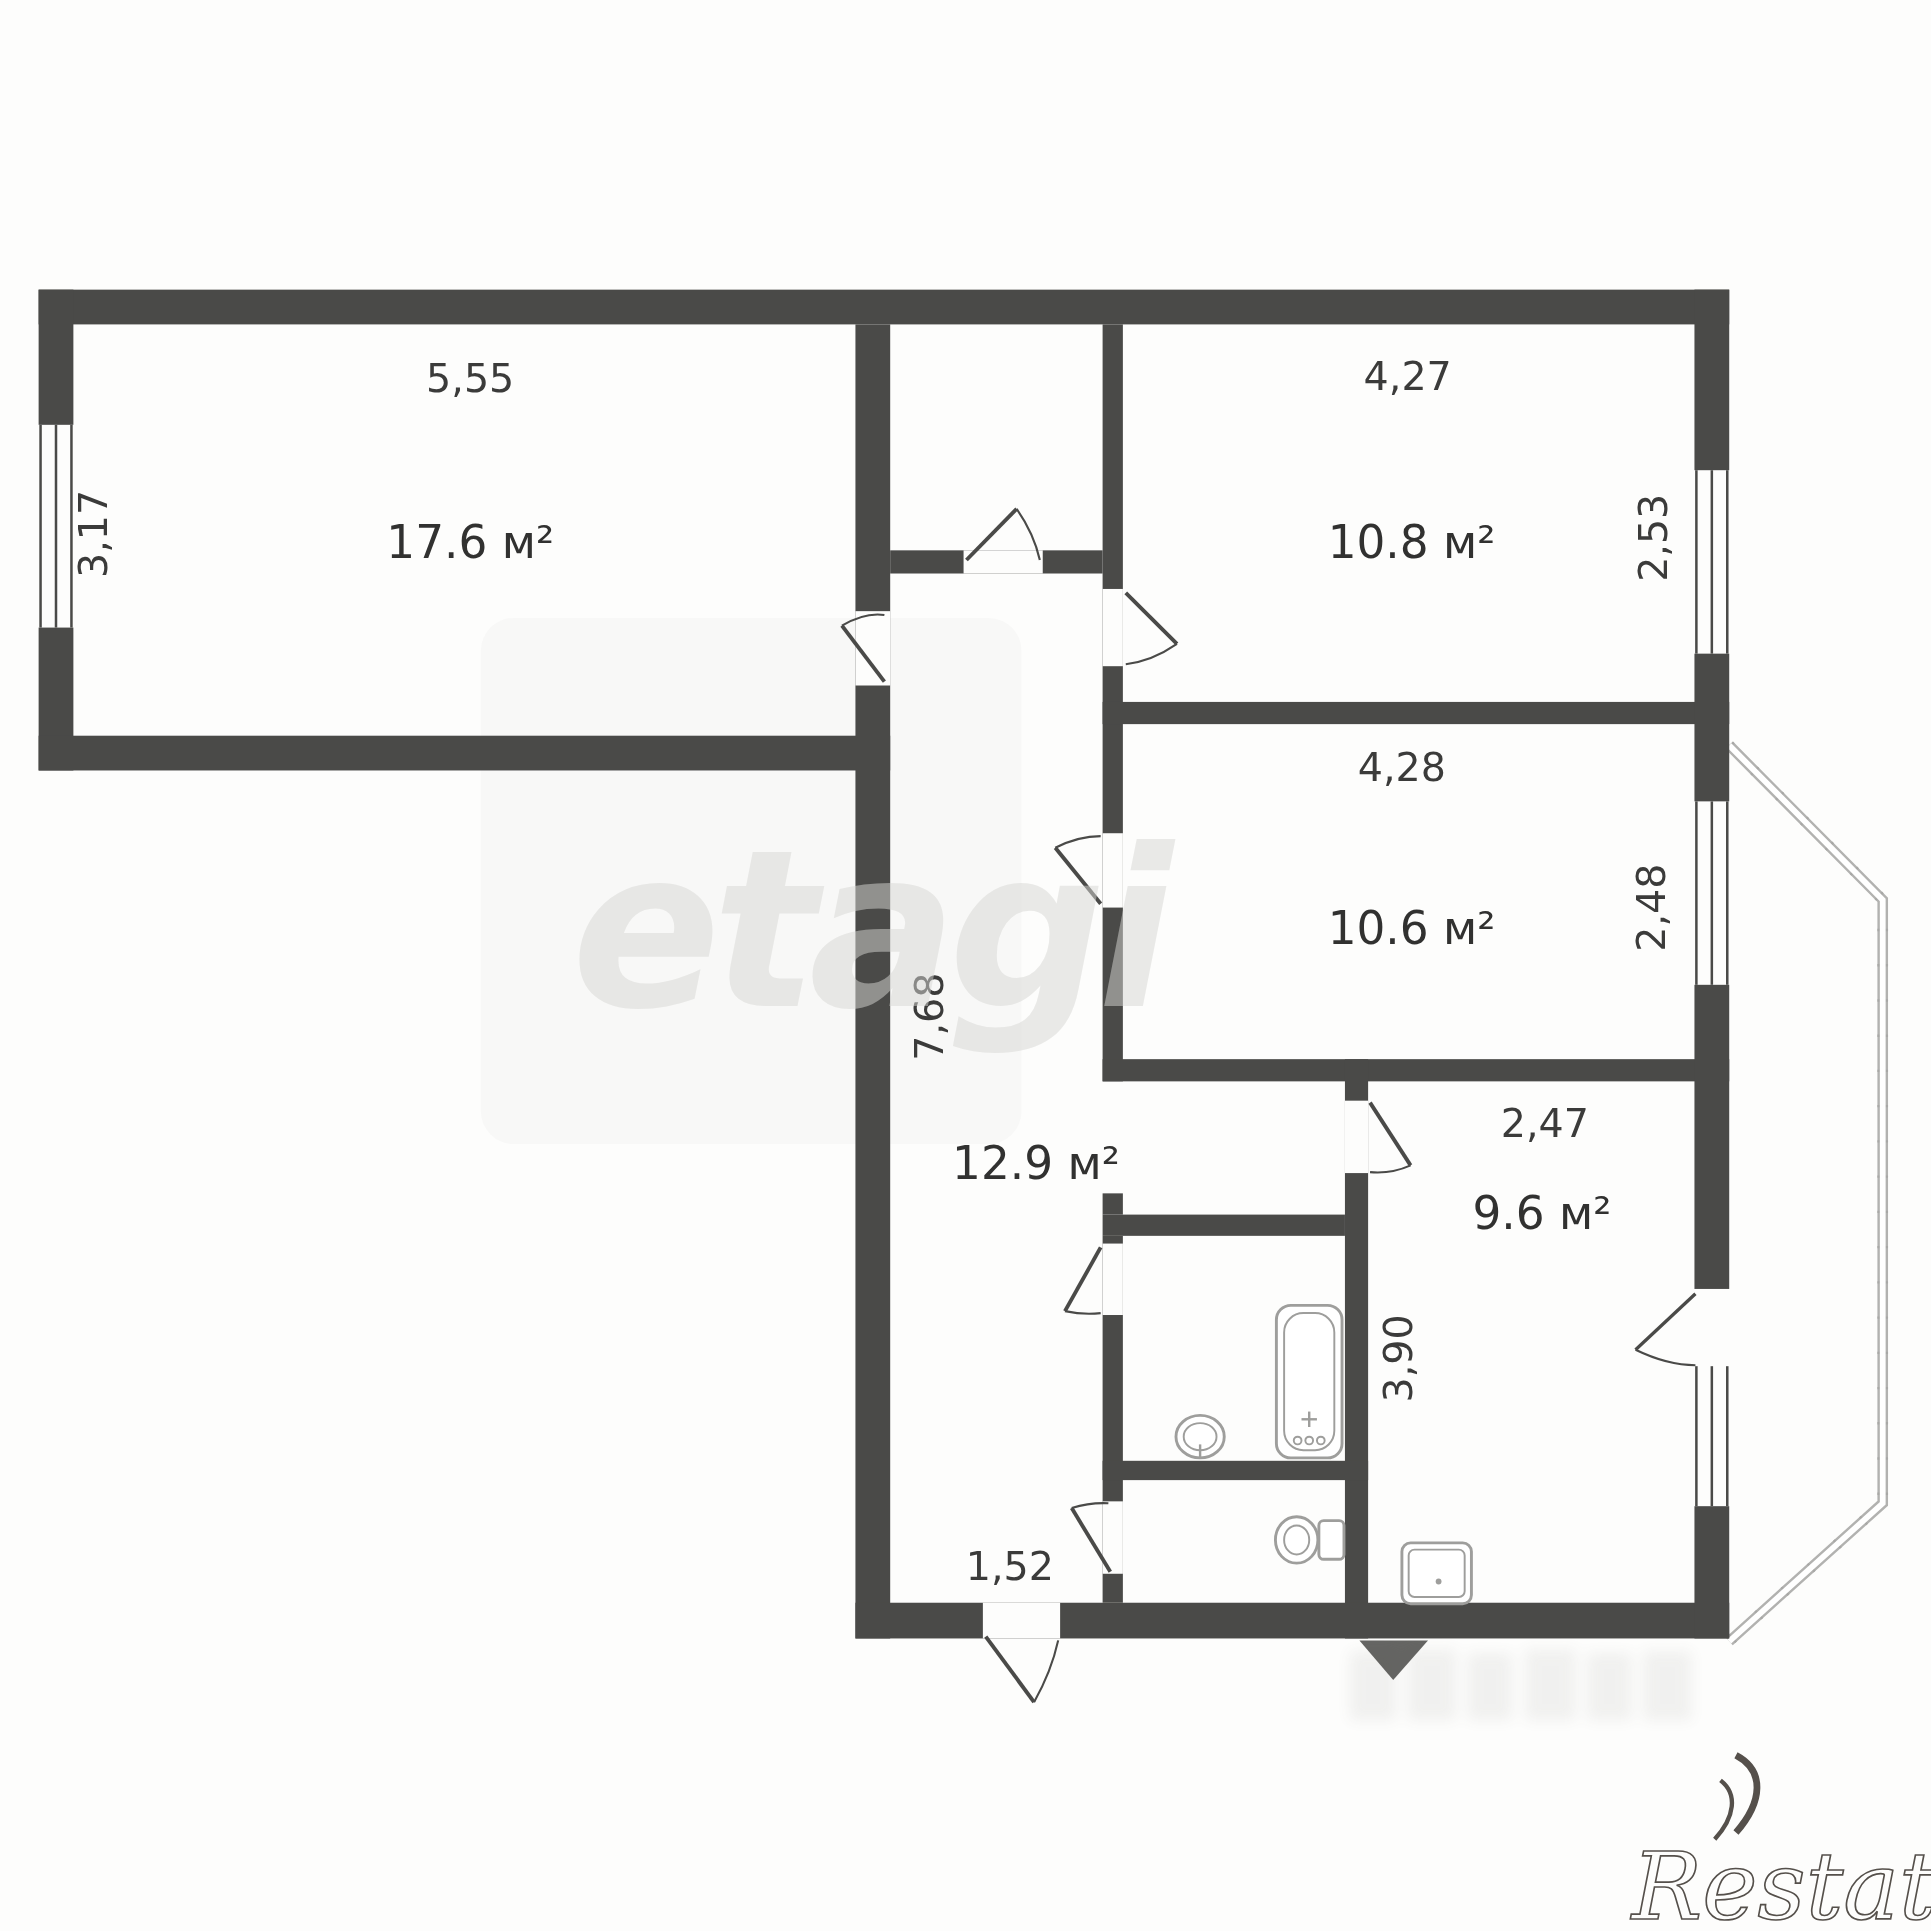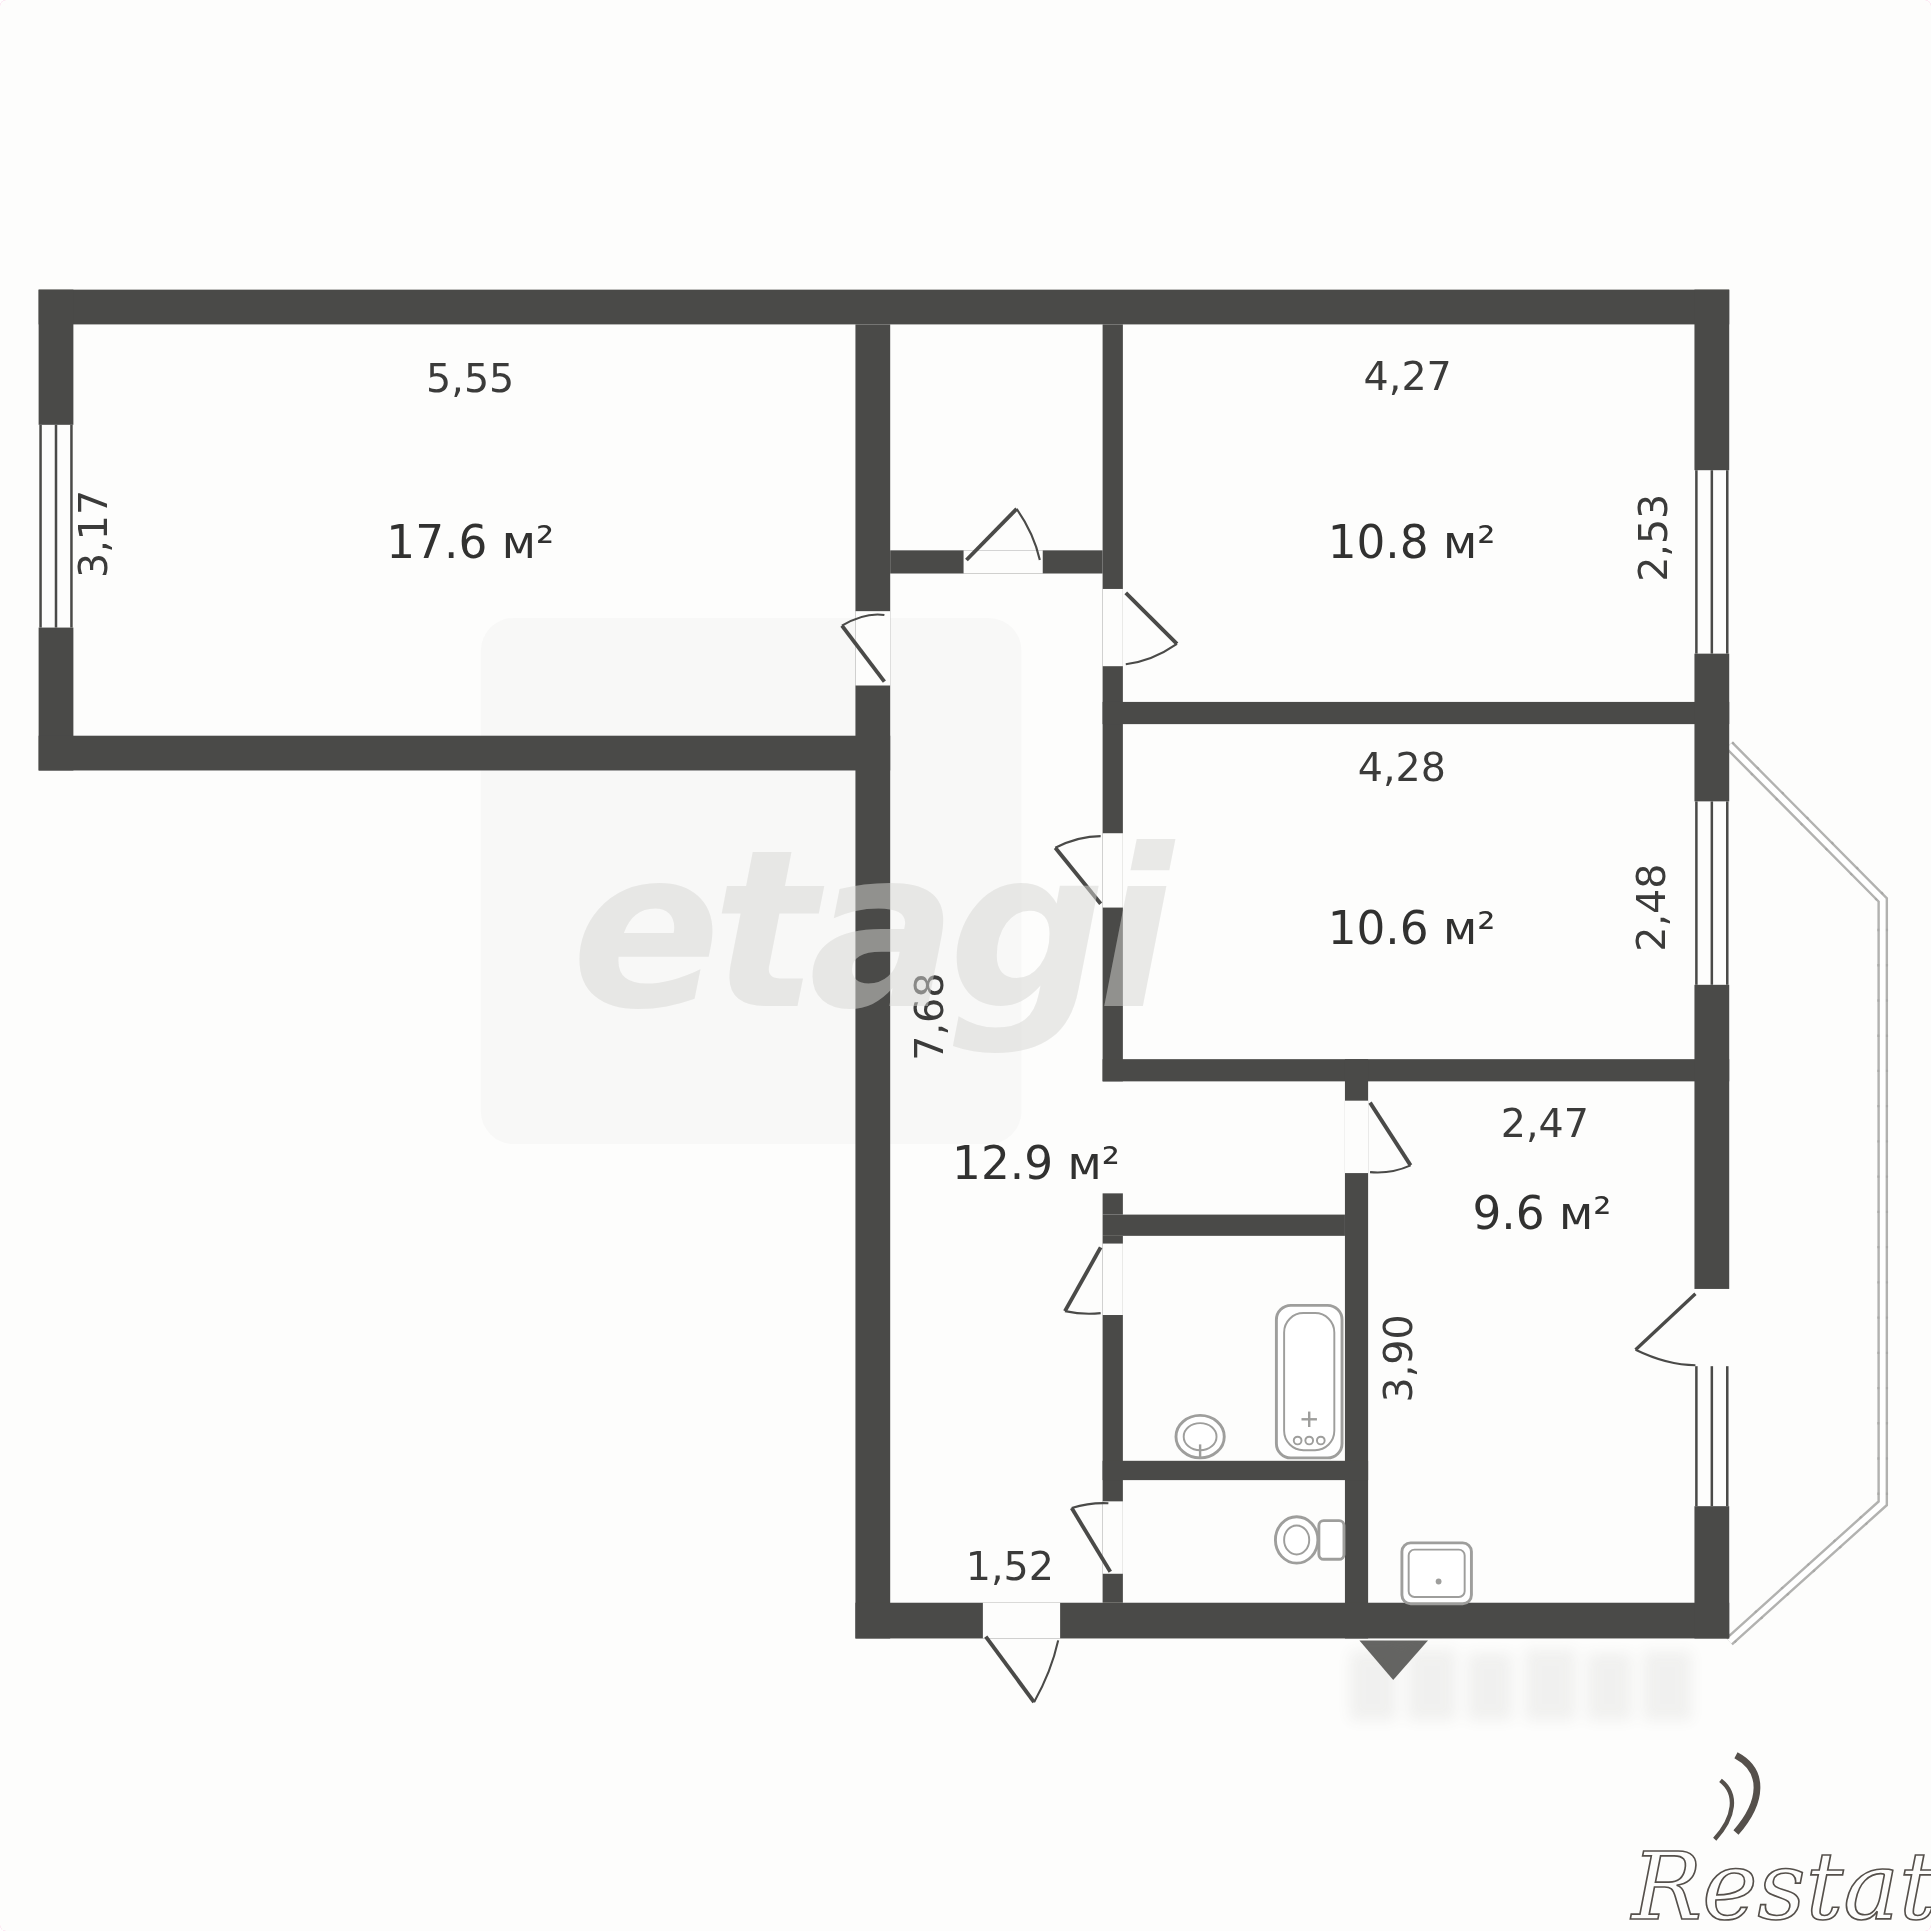--- a/index.html
+++ b/index.html
@@ -1,16 +1,16 @@
 <!DOCTYPE html>
 <html><head>
 <meta charset="utf-8">
 <style>
   html,body{margin:0;padding:0;background:#ffffff;}
-  .page{width:1931px;height:1931px;position:relative;background:#f9a8d4;overflow:hidden;border-radius:6px;}
+  .page{width:1931px;height:1931px;position:relative;background:#f9a8d4;overflow:hidden;}
   svg{display:block;}
   .dim-label{font-family:"DejaVu Sans","Liberation Sans",sans-serif;font-size:41px;fill:#3b3b3a;}
   .area-label{font-family:"DejaVu Sans","Liberation Sans",sans-serif;font-size:47px;fill:#313130;}
   .entry-label{font-family:"DejaVu Sans","Liberation Sans",sans-serif;font-size:41px;fill:#3b3b3a;}
   .wm-etagi{font-family:"DejaVu Sans","Liberation Sans",sans-serif;font-weight:bold;font-style:italic;
             font-size:228px;letter-spacing:-9px;fill:#d7d7d4;opacity:.5;}
   .wm-restate{font-family:"DejaVu Serif","Liberation Serif",serif;font-style:italic;
               font-size:97px;fill:none;stroke:#55504b;stroke-width:1.7;}
 </style>
 </head>

